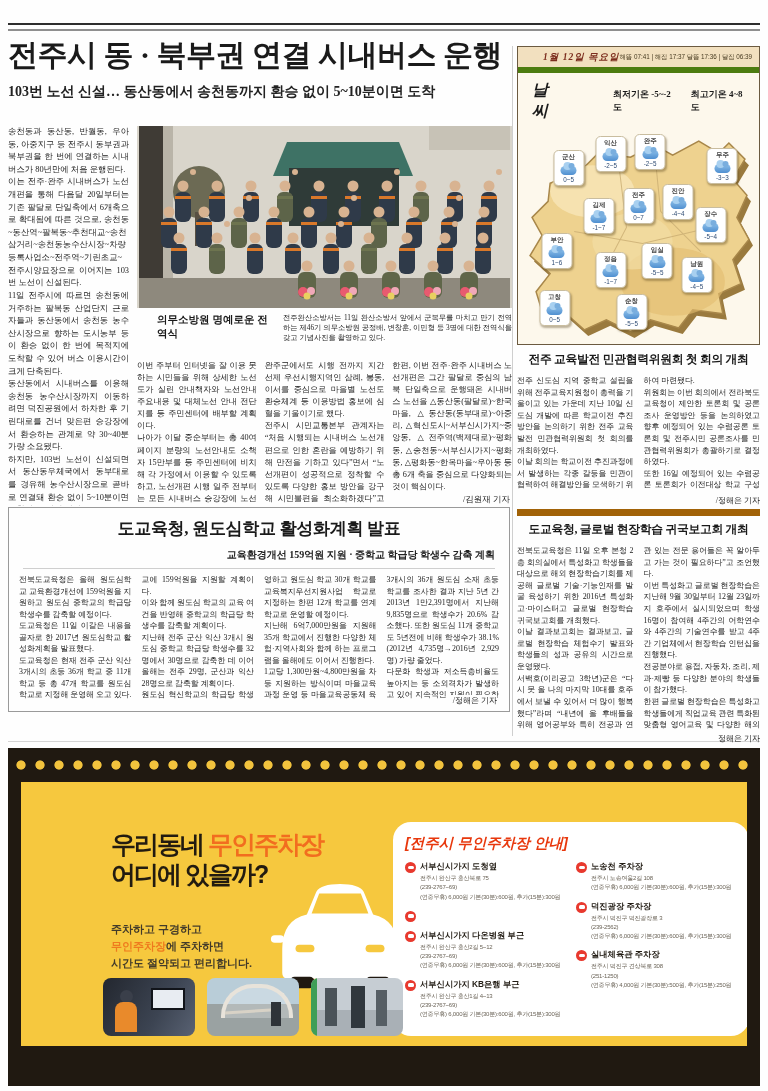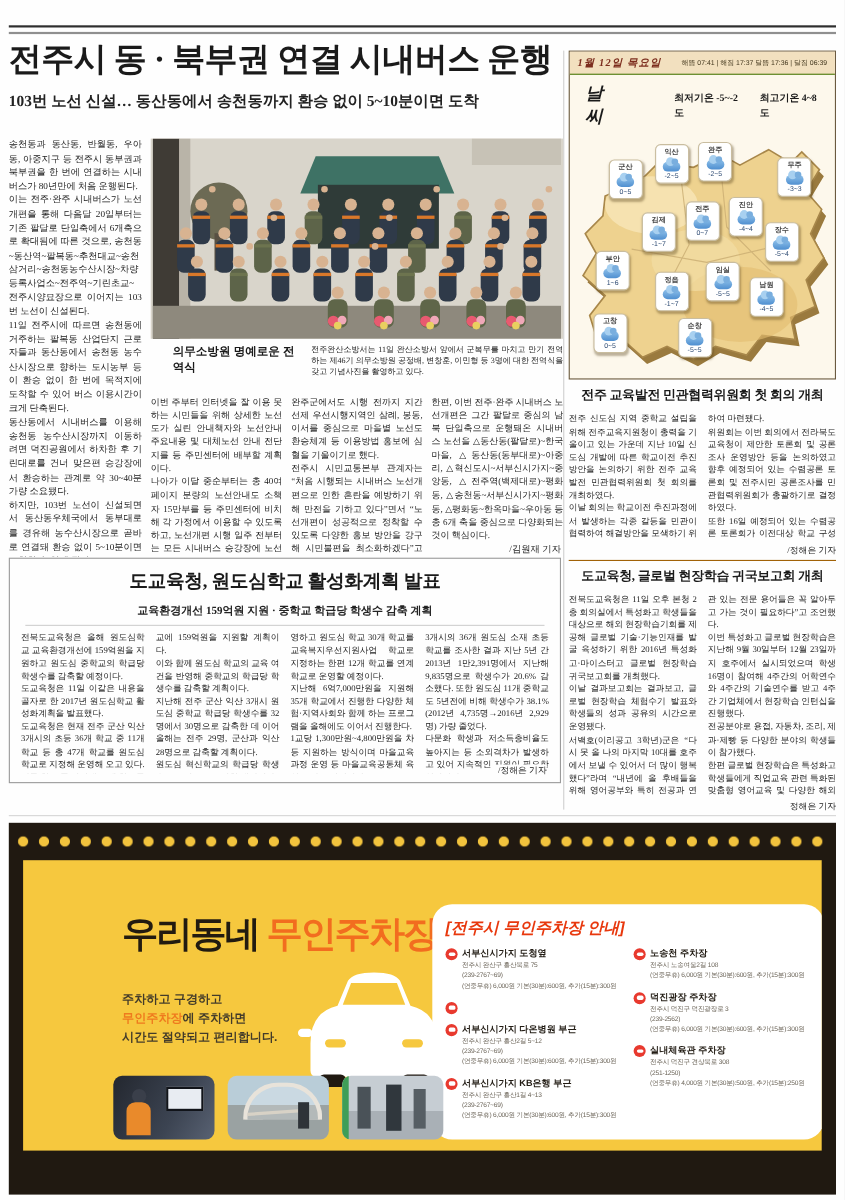--- a/index.html
+++ b/index.html
@@ -27,22 +27,22 @@
   .lead-photo svg{display:block;width:100%;height:100%;}
   .cap-row{display:flex;gap:8px;margin:5px 0 4px;flex:none;}
   .cap-title{font-weight:800;font-size:10.5px;width:118px;flex:none;font-family:"Liberation Sans",sans-serif;margin-left:20px;}
   .cap-text{flex:1;font-size:7.3px;line-height:1.4;color:#222;text-align:justify;}
   .lead-3col{flex:1;display:flex;gap:8px;overflow:hidden;}
   .lead-3col>div{flex:1;font-size:8.2px;line-height:1.48;text-align:justify;white-space:pre-line;overflow:hidden;margin-top:12px;}
   .lead-byline{position:absolute;right:2px;bottom:0;font-size:8.5px;background:#fefefe;padding-left:5px;}
   
   .wx{position:absolute;left:517px;top:46px;width:243px;height:299px;border:1px solid #6b5a40;
       background:#fdf8ec;box-sizing:border-box;}
-  .wx-head{height:20px;background:#f2e0bf;border-bottom:1px solid #4d7c0f;display:flex;
-           justify-content:space-between;align-items:center;padding:0 7px;}
+  .wx-head{height:20px;background:#f2e0bf;border-bottom:6px solid #4d7c0f;display:flex;
+           justify-content:flex-end;align-items:center;padding:0 7px;}
   .wx-date{font-style:italic;font-weight:800;font-size:9.5px;color:#7c2d1e;letter-spacing:1px;}
   .wx-times{font-family:"Liberation Sans",sans-serif;font-size:6.3px;color:#45391f;}
   .wx-sub{display:flex;align-items:center;gap:32px;padding:7px 14px 2px;}
   .wx-label{font-weight:900;font-size:16px;letter-spacing:6px;font-style:italic;}
   .wx-temps{font-weight:700;font-size:9px;display:flex;gap:18px;}
   .wx-map{position:relative;height:236px;margin:2px 4px 4px;}
   .wx-map svg{position:absolute;inset:0;width:100%;height:100%;}
   .wbadge{position:absolute;transform:translate(-50%,-50%);width:29px;background:#fff;
           border:1px solid #c9bd9f;border-radius:5px;box-shadow:1px 2px 2px rgba(90,70,30,.4);
           text-align:center;padding:2px 0;}
@@ -50,44 +50,44 @@
   .wtemp{font-family:"Liberation Sans",sans-serif;font-size:6.3px;color:#2f4c74;}
   .cloud{position:relative;width:16px;height:9px;background:linear-gradient(#8fc1ea,#4f8fd0);
          border-radius:6px;margin:4px auto 1px;}
   .cloud:before{content:'';position:absolute;left:2.5px;top:-4px;width:8px;height:8px;border-radius:50%;
          background:#a8d0f0;}
   .cloud:after{content:'';position:absolute;left:8px;top:-3px;width:6px;height:6px;border-radius:50%;
          background:#79aede;}
   
   .rart{position:absolute;left:517px;width:243px;}
   .rart1{top:352px;height:150px;}
-  .rart2{top:509px;height:227px;border-top:1px solid #a16207;padding-top:6px;box-sizing:border-box;}
+  .rart2{top:509px;height:227px;border-top:7px solid #a16207;padding-top:6px;box-sizing:border-box;}
   .rart-title{font-size:11.8px;font-weight:800;text-align:center;letter-spacing:-0.3px;margin-bottom:7px;}
   .rart-body{column-count:2;column-gap:10px;font-size:7.9px;line-height:1.47;text-align:justify;
              white-space:pre-line;overflow:hidden;}
   .rart1 .rart-body{height:118px;}
   .rart2 .rart-body{height:186px;}
   .rart-byline{text-align:right;font-size:8px;margin-top:2px;}
   
   .midbox{position:absolute;left:8px;top:507px;width:502px;height:205px;border:1px solid #9a9a9a;
           box-sizing:border-box;background:#fefefe;}
   .mid-title{text-align:center;font-size:17px;font-weight:800;margin-top:9px;letter-spacing:-0.3px;}
-  .mid-sub{text-align:center;font-size:10px;font-weight:600;color:#222;margin-top:8px;padding-bottom:6px;
+  .mid-sub{text-align:right;font-size:10px;font-weight:600;color:#222;margin-top:8px;padding-bottom:6px;
            border-bottom:1px solid #cfcfcf;margin-left:14px;margin-right:14px;font-family:Liberation Serif, serif;}
   .mid-body{position:absolute;left:10px;right:10px;top:66px;bottom:8px;column-count:4;column-gap:10px;
             font-size:7.9px;line-height:1.46;text-align:justify;white-space:pre-line;overflow:hidden;}
   .mid-byline{position:absolute;right:12px;bottom:5px;font-size:8px;background:#fefefe;padding-left:5px;}
   
   .ad{position:absolute;left:8px;top:748px;width:752px;height:338px;background:#201911;}
   .ad-dots{position:absolute;top:0;left:4px;right:4px;height:34px;
            background-image:radial-gradient(circle at 9px 17px,#f2c33d 0 4.2px,rgba(0,0,0,0) 5px);
            background-size:19px 34px;background-repeat:repeat-x;}
   .ad-inner{position:absolute;left:13px;top:34px;width:726px;height:264px;background:#f6c83e;overflow:hidden;}
   .ad-left{position:absolute;left:90px;top:48px;width:330px;font-family:"Liberation Sans",sans-serif;}
-  .ad-h1{font-size:33px;font-weight:900;letter-spacing:-2px;color:#221b10;line-height:1.18;white-space:nowrap;}
+  .ad-h1{font-size:25px;font-weight:900;letter-spacing:-2px;color:#221b10;line-height:1.18;white-space:nowrap;}
   .ad-h1 .accent{color:#f26d1f;}
   .ad-tag{margin-top:32px;font-size:11px;font-weight:700;color:#433b2a;line-height:1.55;}
   .ad-tag .accent{color:#ef7a1e;}
   .ad-car{position:absolute;left:248px;top:96px;width:142px;height:122px;}
   .ad-panel{position:absolute;left:372px;top:40px;width:356px;height:214px;background:#fff;
             border-radius:18px;padding:10px 12px;box-sizing:border-box;font-family:"Liberation Sans",sans-serif;}
   .panel-title{color:#e8380d;font-weight:800;font-size:14.5px;margin:2px 0 8px;font-style:italic;}
   .panel-cols{display:flex;gap:10px;}
   .panel-cols>div{flex:1;min-width:0;}
   .lot{display:flex;gap:4px;margin-bottom:8px;}
@@ -418,21 +418,21 @@
 전공분야로 용접, 자동차, 조리, 제과·제빵 등 다양한 분야의 학생들이 참가했다.
 한편 글로벌 현장학습은 특성화고 학생들에게 직업교육 관련 특화된 맞춤형 영어교육 및 다양한 해외체험·현장실습 기회 제공을 통하여 해외 취업 등 글로벌 역량 강화와 전문 기술 기능 인재 육성이라는 목표로 운영되고 있다.</div>
     <div class="rart-byline">정해은 기자</div>
   </div>
 
   <div class="ad">
     <div class="ad-dots"></div>
     <div class="ad-inner">
       <div class="ad-left">
         <div class="ad-h1"><span>우리동네 </span><span class="accent">무인주차장</span><br>
-          </div>
+          <span>어디에 있을까?</span></div>
         <div class="ad-tag">
           <span>주차하고 구경하고</span><br>
           <span class="accent">무인주차장</span><span>에 주차하면</span><br>
           <span>시간도 절약되고 편리합니다.</span>
         </div>
       </div>
       <svg class="ad-car" viewBox="0 0 150 128">
         <path fill="#fff" d="M14,74 Q14,44 40,38 L50,14 Q55,6 75,6 Q95,6 100,14 L110,38 Q136,44 136,74 L136,100 Q136,106 130,106 L20,106 Q14,106 14,100 Z"></path>
         <path fill="#f6c83e" d="M53,16 L97,16 L105,37 L45,37 Z"></path>
         <rect x="2" y="60" width="14" height="8" rx="4" fill="#fff"></rect>

